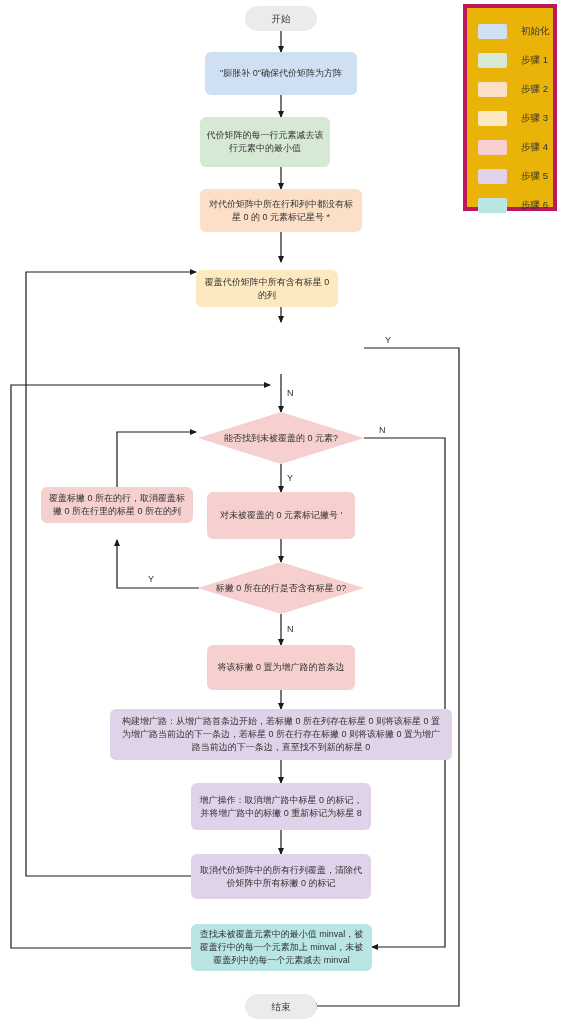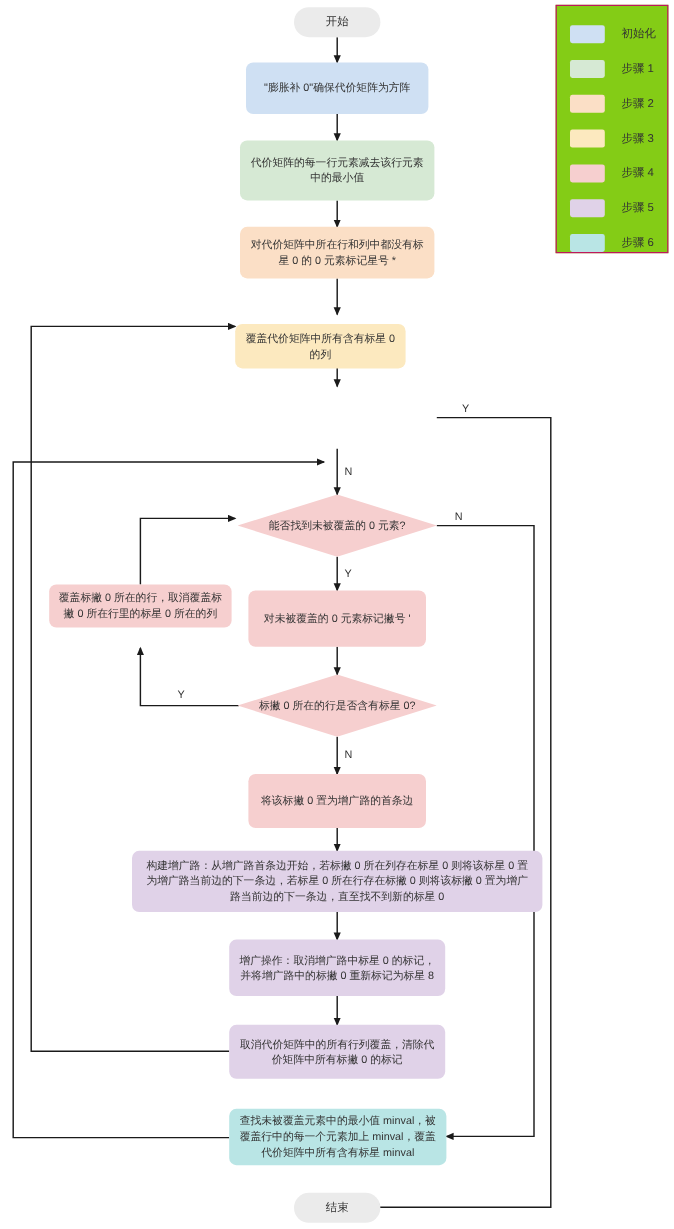--- a/index.html
+++ b/index.html
@@ -63,22 +63,22 @@
     color:#333333;
     line-height:10px;
   }
 
   #legend{
     position:absolute;
     left:463px;
     top:4px;
     width:94px;
     height:207px;
-    border:1px solid #be185d;
-    background:#84cc16;
+    border:4px solid #be185d;
+    background:#eab308;
     box-sizing:border-box;
     padding:10px 0 0 0;
   }
   .legend-row{
     display:flex;
     align-items:center;
     height:27px;
     padding-left:11px;
     margin-bottom:2px;
   }
@@ -147,21 +147,21 @@
   </svg>
 
   <div class="node terminal" style="left:245px;top:6px;width:72px;height:25px;">
     <span>开始</span>
   </div>
 
   <div class="node c-init" style="left:205px;top:52px;width:152px;height:43px;">
     <span>"膨胀补 0"确保代价矩阵为方阵</span>
   </div>
 
-  <div class="node c-s1" style="left:200px;top:117px;width:162px;height:50px;">
+  <div class="node c-s1" style="left:200px;top:117px;width:130px;height:50px;">
     <span>代价矩阵的每一行元素减去该行元素中的最小值</span>
   </div>
 
   <div class="node c-s2" style="left:200px;top:189px;width:162px;height:43px;">
     <span>对代价矩阵中所在行和列中都没有标星 0 的 0 元素标记星号 *</span>
   </div>
 
   <div class="node c-s3" style="left:196px;top:270px;width:142px;height:37px;">
     <span>覆盖代价矩阵中所有含有标星 0 的列</span>
   </div>
@@ -195,21 +195,21 @@
 
   <div class="node c-s5" style="left:191px;top:783px;width:180px;height:47px;">
     <span>增广操作：取消增广路中标星 0 的标记，并将增广路中的标撇 0 重新标记为标星 8</span>
   </div>
 
   <div class="node c-s5" style="left:191px;top:854px;width:180px;height:45px;">
     <span>取消代价矩阵中的所有行列覆盖，清除代价矩阵中所有标撇 0 的标记</span>
   </div>
 
   <div class="node c-s6" style="left:191px;top:924px;width:181px;height:47px;">
-    <span>查找未被覆盖元素中的最小值 minval，被覆盖行中的每一个元素加上 minval，覆盖代价矩阵中所有含有标星 minval</span>
+    <span>查找未被覆盖元素中的最小值 minval，被覆盖行中的每一个元素加上 minval，未被覆盖列中的每一个元素减去 minval</span>
   </div>
 
   <div class="node terminal" style="left:245px;top:994px;width:72px;height:25px;">
     <span>结束</span>
   </div>
 
   <div class="edge-label" style="left:385px;top:335px;">Y</div>
   <div class="edge-label" style="left:287px;top:388px;">N</div>
   <div class="edge-label" style="left:379px;top:425px;">N</div>
   <div class="edge-label" style="left:287px;top:473px;">Y</div>

